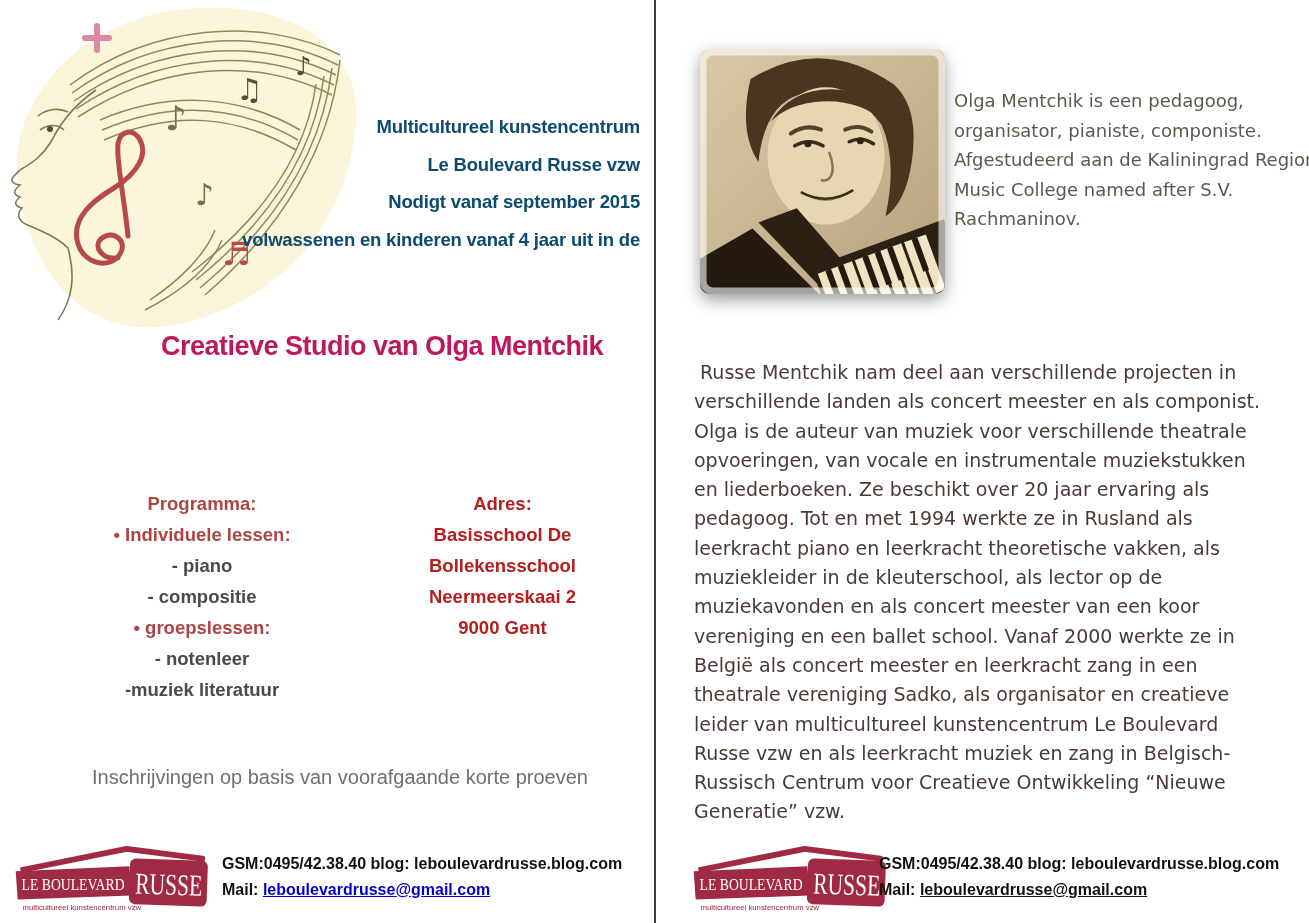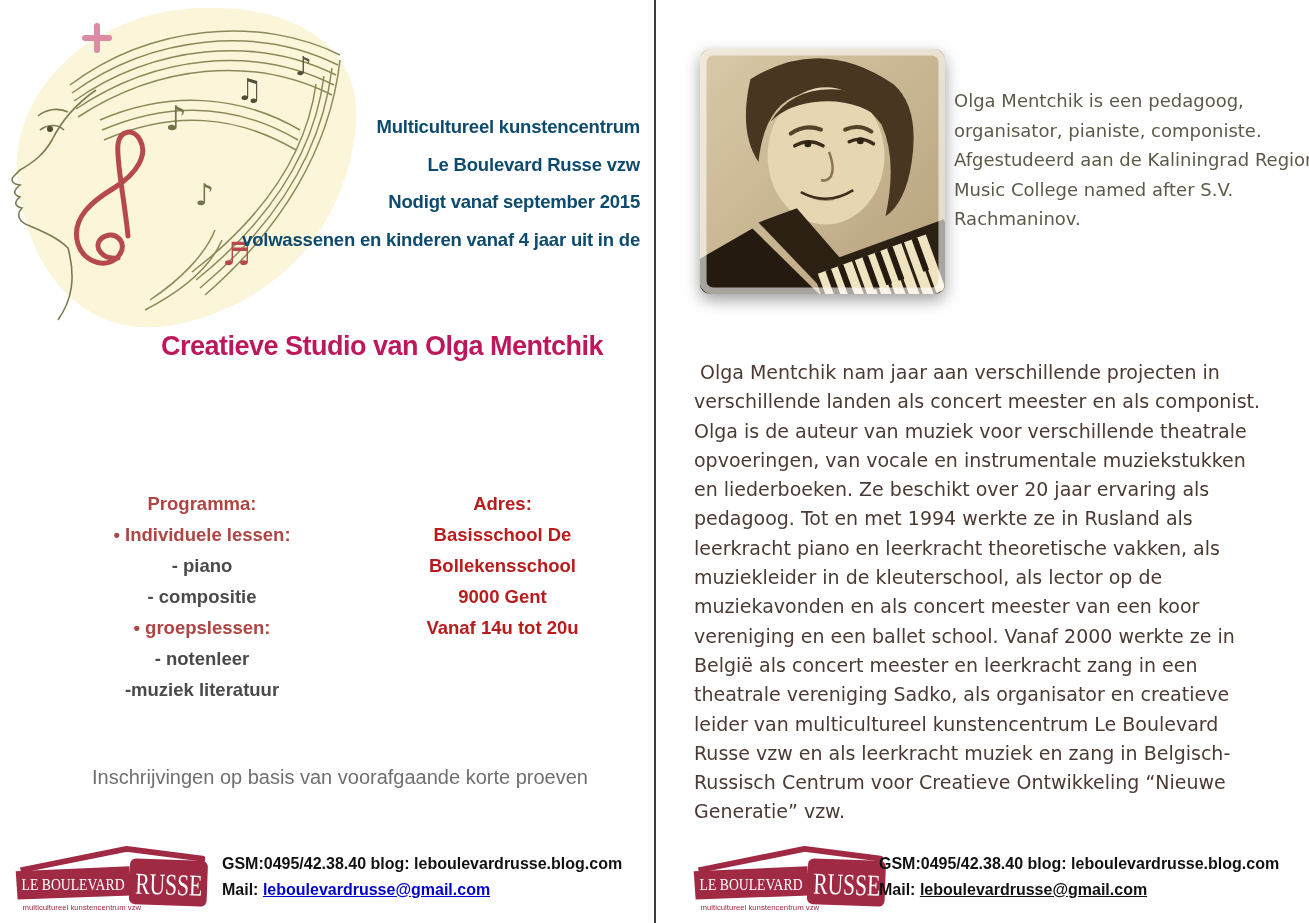--- a/index.html
+++ b/index.html
@@ -104,22 +104,22 @@
     <div class="sub">- piano</div>
     <div class="sub">- compositie</div>
     <div class="red bulleted">groepslessen:</div>
     <div class="sub">- notenleer</div>
     <div class="sub">-muziek literatuur</div>
   </div>
 
   <div class="abs adres-col">
     <div>Adres:</div>
     <div>Basisschool De Bollekensschool</div>
+    <div>Neermeerskaai 2</div>
     <div>9000 Gent</div>
-    <div>Vanaf 14u tot 20u</div>
   </div>
 
   <div class="abs note-line">Inschrijvingen op basis van voorafgaande korte  proeven</div>
 
   <svg class="abs logo-box logo-left" viewBox="0 0 205 72">
     <path d="M10,27 L119,5 L197,15 L191,34" fill="none" stroke="#a02944" stroke-width="6" stroke-linejoin="round"></path>
     <polygon points="5,28 122,23 124,53 7,57" fill="#a02944"></polygon>
     <g transform="rotate(2 160 40)">
       <rect x="122" y="16" width="80" height="47" rx="6" fill="#a02944"></rect>
       <text x="128" y="52" font-family="Liberation Serif, serif" font-size="31" fill="#ffffff" textLength="69" lengthAdjust="spacingAndGlyphs">RUSSE</text>
@@ -193,21 +193,21 @@
 
   <div class="abs intro-col" style="left:298px;top:86px;">
     <div>Olga Mentchik is een pedagoog,</div>
     <div>organisator, pianiste, componiste.</div>
     <div>Afgestudeerd aan de Kaliningrad Regional</div>
     <div>Music College named after S.V.</div>
     <div>Rachmaninov.</div>
   </div>
 
   <div class="abs bio-col" style="left:38px;top:358px;">
-    <div style="text-indent:6px;">Olga Mentchik nam jaar aan verschillende projecten in</div>
+    <div style="text-indent:6px;">Russe Mentchik nam deel aan verschillende projecten in</div>
     <div>verschillende landen als concert meester en als componist.</div>
     <div>Olga is de auteur van muziek voor verschillende theatrale</div>
     <div>opvoeringen, van vocale en instrumentale muziekstukken</div>
     <div>en liederboeken. Ze beschikt over 20 jaar ervaring als</div>
     <div>pedagoog. Tot en met 1994 werkte ze in Rusland als</div>
     <div>leerkracht piano en leerkracht theoretische vakken, als</div>
     <div>muziekleider in de kleuterschool, als lector op de</div>
     <div>muziekavonden en als concert meester van een koor</div>
     <div>vereniging en een ballet school. Vanaf 2000 werkte ze in</div>
     <div>België als concert meester en leerkracht zang in een</div>

